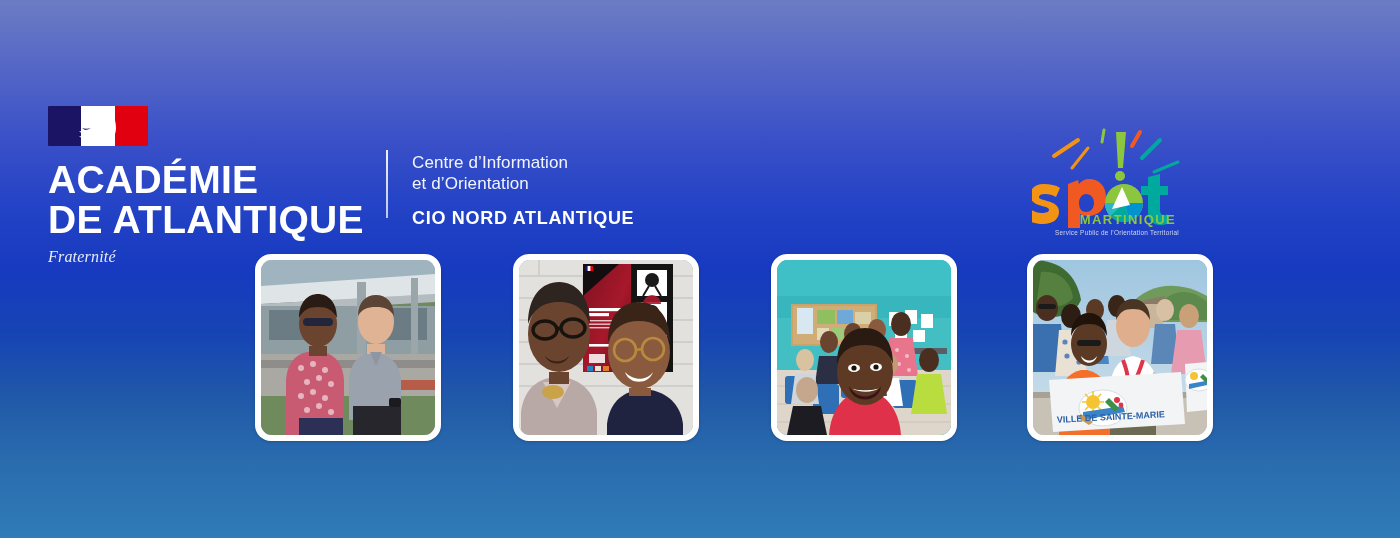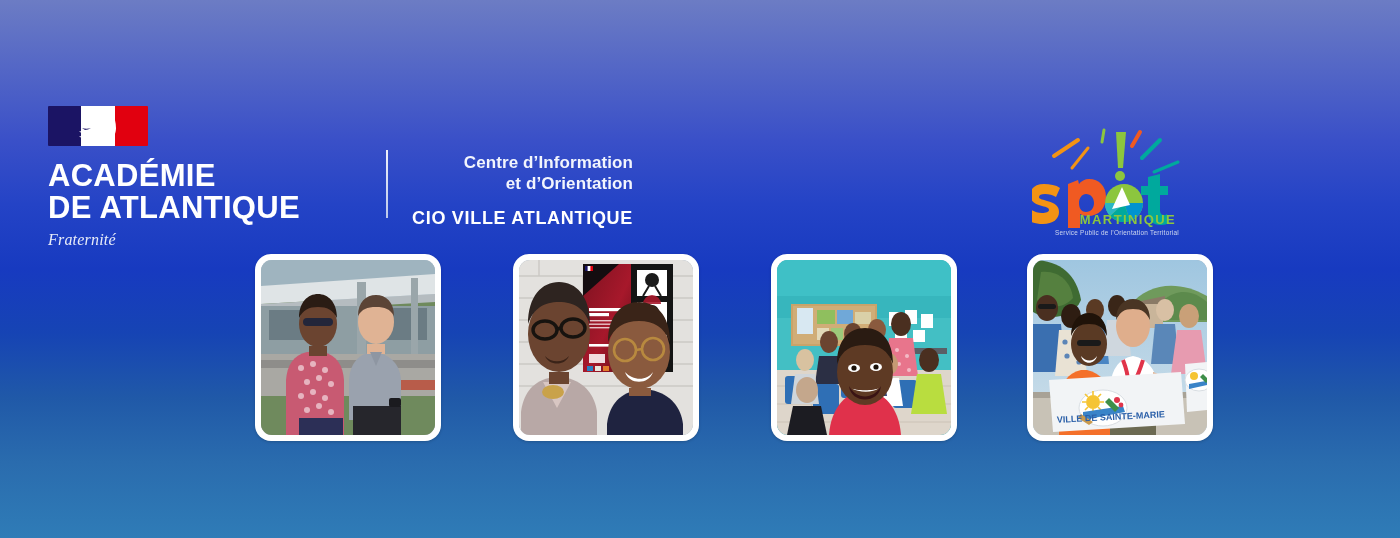--- a/index.html
+++ b/index.html
@@ -27,21 +27,21 @@
     width:100px; height:40px; position:relative;
     display:flex; border-radius:1px; overflow:hidden;
   }
   .marianne .m-blue{ width:33.4%; background:#1b1464; }
   .marianne .m-white{ width:33.2%; background:#ffffff; position:relative; }
   .marianne .m-red{ width:33.4%; background:#e1000f; }
   .marianne svg{ position:absolute; left:0; top:0; width:100px; height:40px; }
 
   .acad-title{
     margin-top:14px;
-    font-size:31px; font-weight:bold; line-height:1.02;
+    font-size:39px; font-weight:bold; line-height:1.02;
     letter-spacing:0.3px; color:#ffffff;
     font-family:"Liberation Sans", sans-serif;
   }
   .acad-title .l2{ display:block; }
   .devise{
     margin-top:8px;
     font-family:"Liberation Serif", serif;
     font-style:italic; font-size:16px; line-height:1.18;
     color:#e8ecf8; letter-spacing:0.2px;
   }
@@ -50,22 +50,22 @@
   .divider{
     position:absolute; left:386px; top:150px;
     width:2px; height:68px;
     background:linear-gradient(to bottom,#ffffff,#c9d4ee);
     opacity:.92;
   }
 
   
   .cio-block{ position:absolute; left:412px; top:152px; color:#ffffff; }
   .cio-sub{
-    font-size:17px; line-height:1.25; font-weight:700;
-    letter-spacing:.1px; color:#f2f5fd;text-align:right;
+    font-size:17px; line-height:1.25; font-weight:400;
+    letter-spacing:.1px; color:#f2f5fd;
   }
   .cio-name{
     margin-top:13px;
     font-size:18px; font-weight:bold; letter-spacing:.7px;
     color:#ffffff;
   }
 
   
   .spot-logo{ position:absolute; left:1032px; top:128px; width:170px; height:110px;text-align:right; }
   .spot-logo svg{ width:100%; height:100%; display:block; }
@@ -120,21 +120,21 @@
     </div>
   </div>
 
   <div class="divider"></div>
 
   <div class="cio-block">
     <div class="cio-sub">
       <div>Centre d’Information</div>
       <div>et d’Orientation</div>
     </div>
-    <div class="cio-name">CIO VILLE ATLANTIQUE</div>
+    <div class="cio-name">CIO NORD ATLANTIQUE</div>
   </div>
 
   <div class="spot-logo">
     <svg viewBox="0 0 170 110">
 
       <g stroke-linecap="round">
         <line x1="22" y1="28" x2="46" y2="12" stroke="#f39314" stroke-width="4"></line>
         <line x1="40" y1="40" x2="56" y2="20" stroke="#f39314" stroke-width="3"></line>
         <line x1="100" y1="18" x2="108" y2="4" stroke="#f05a22" stroke-width="4"></line>
         <line x1="110" y1="30" x2="128" y2="12" stroke="#00a99d" stroke-width="4"></line>

